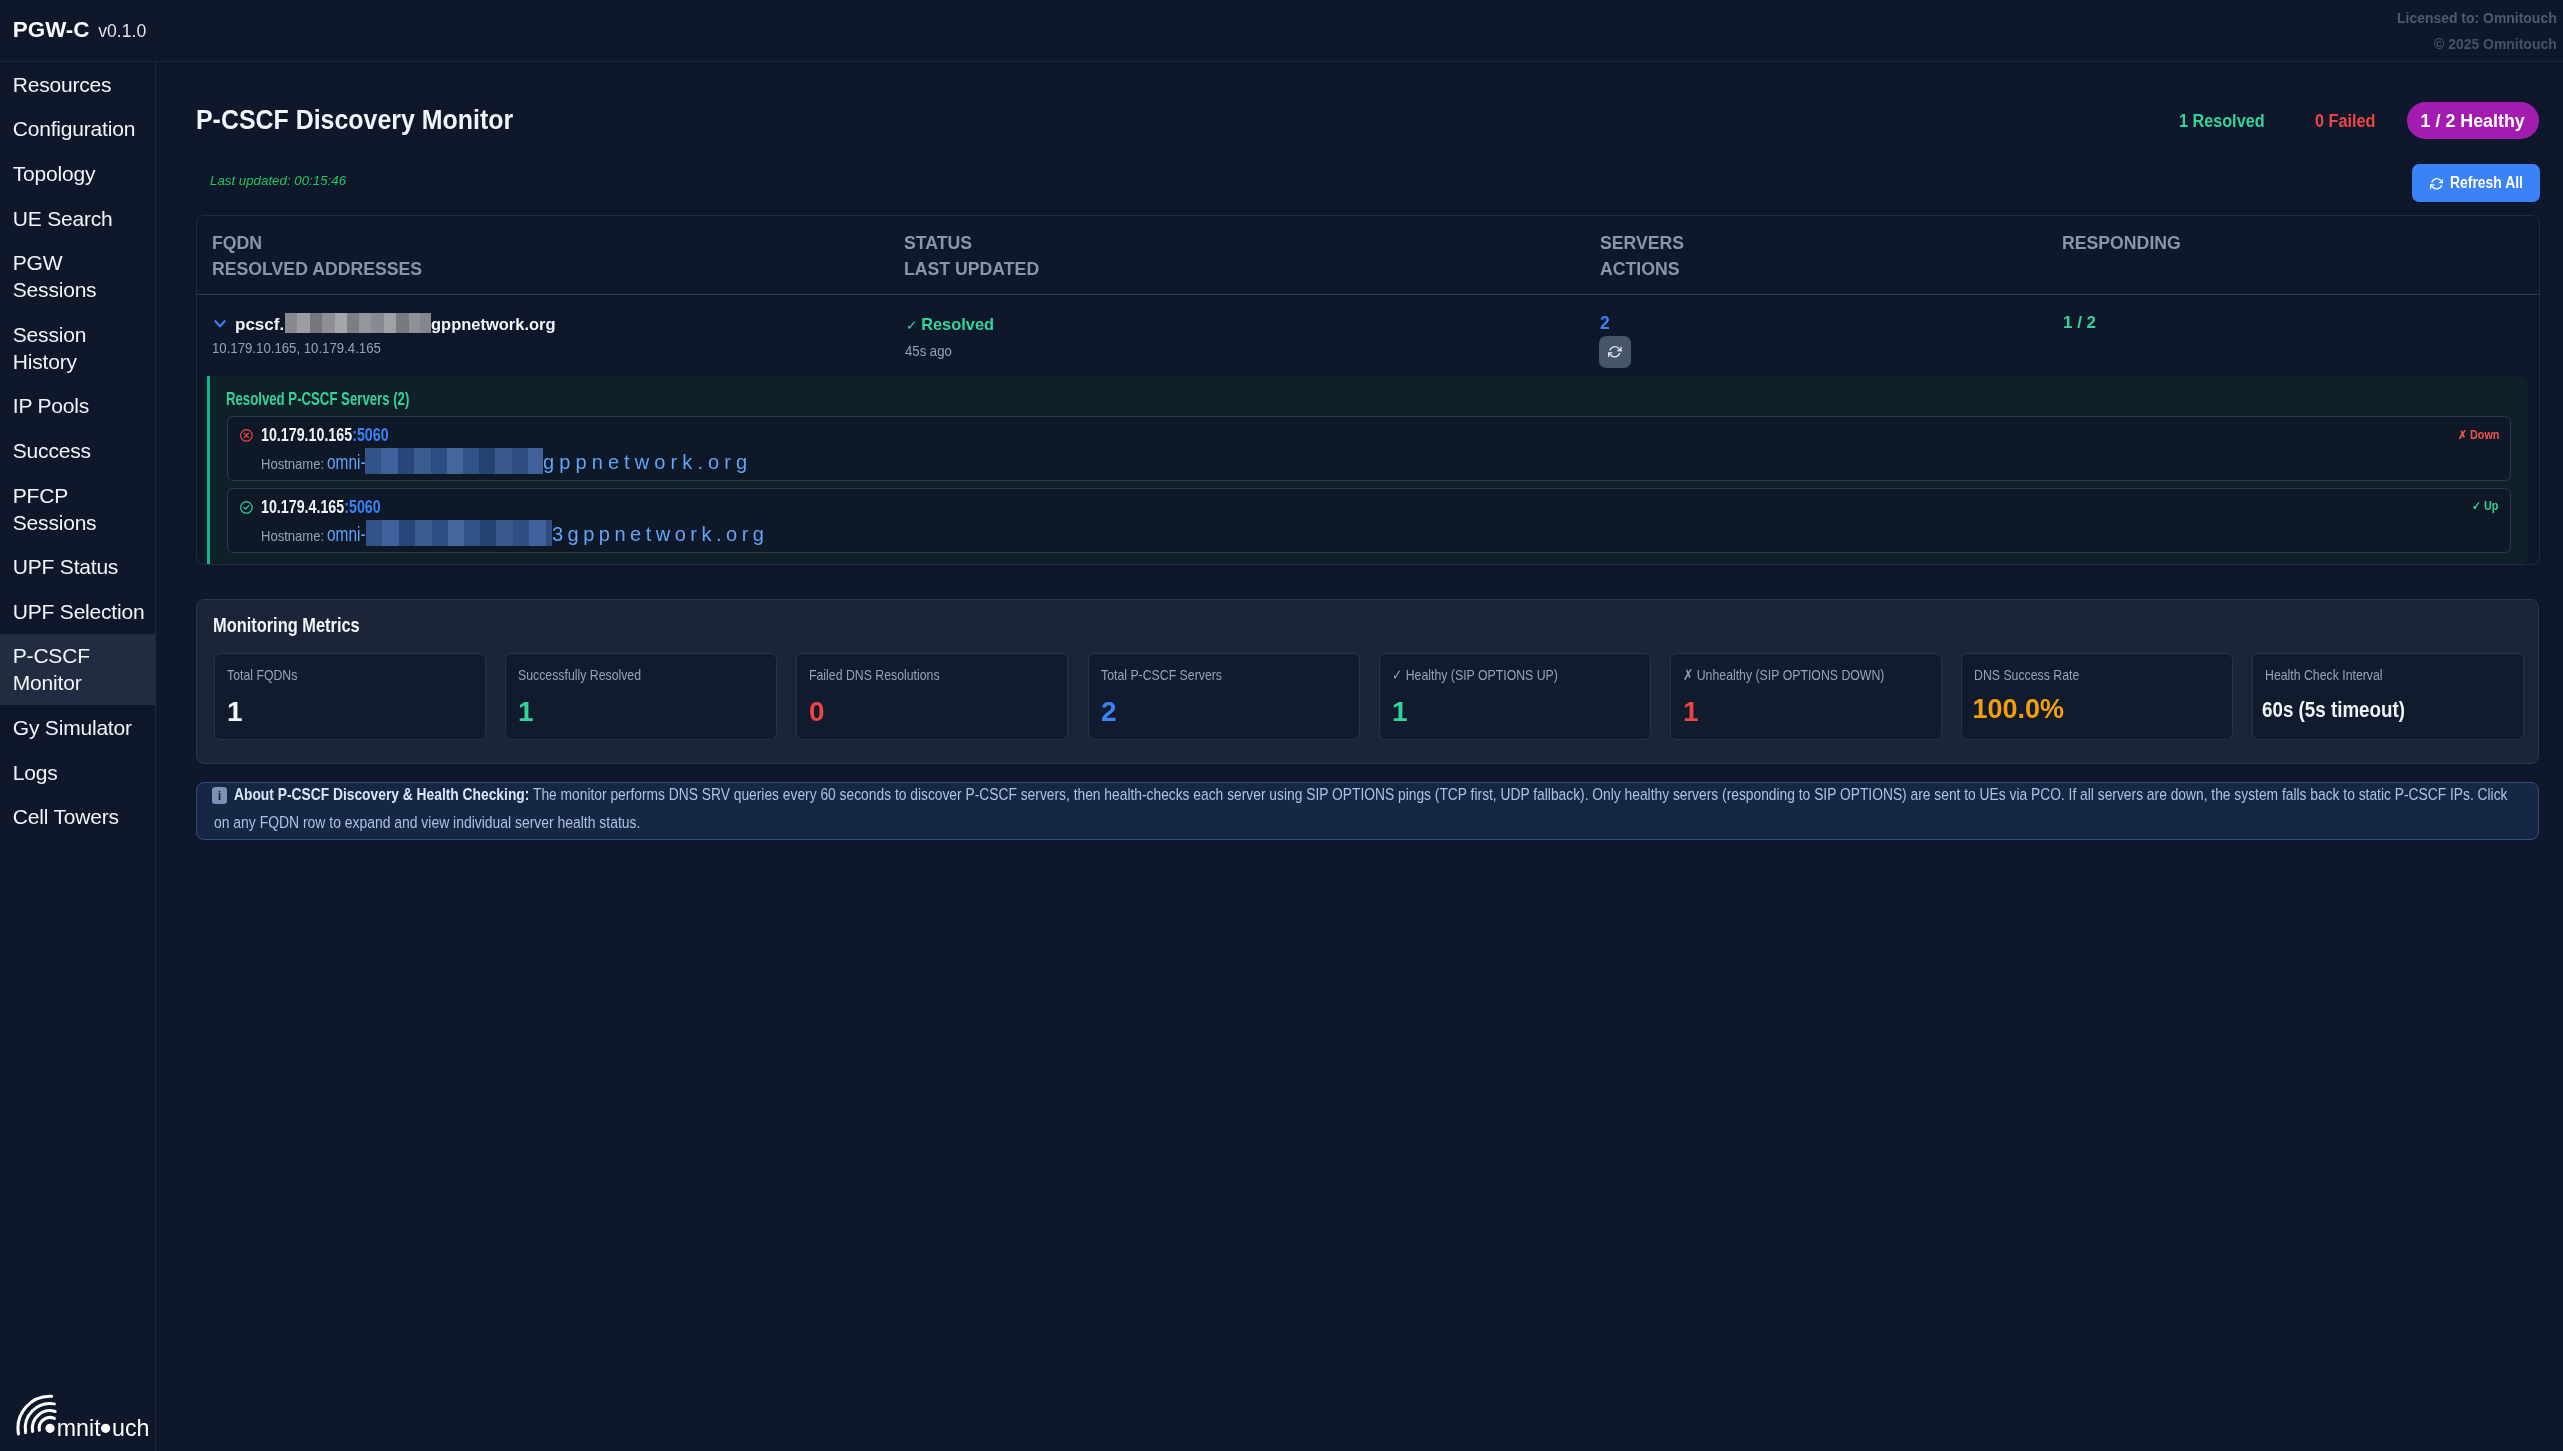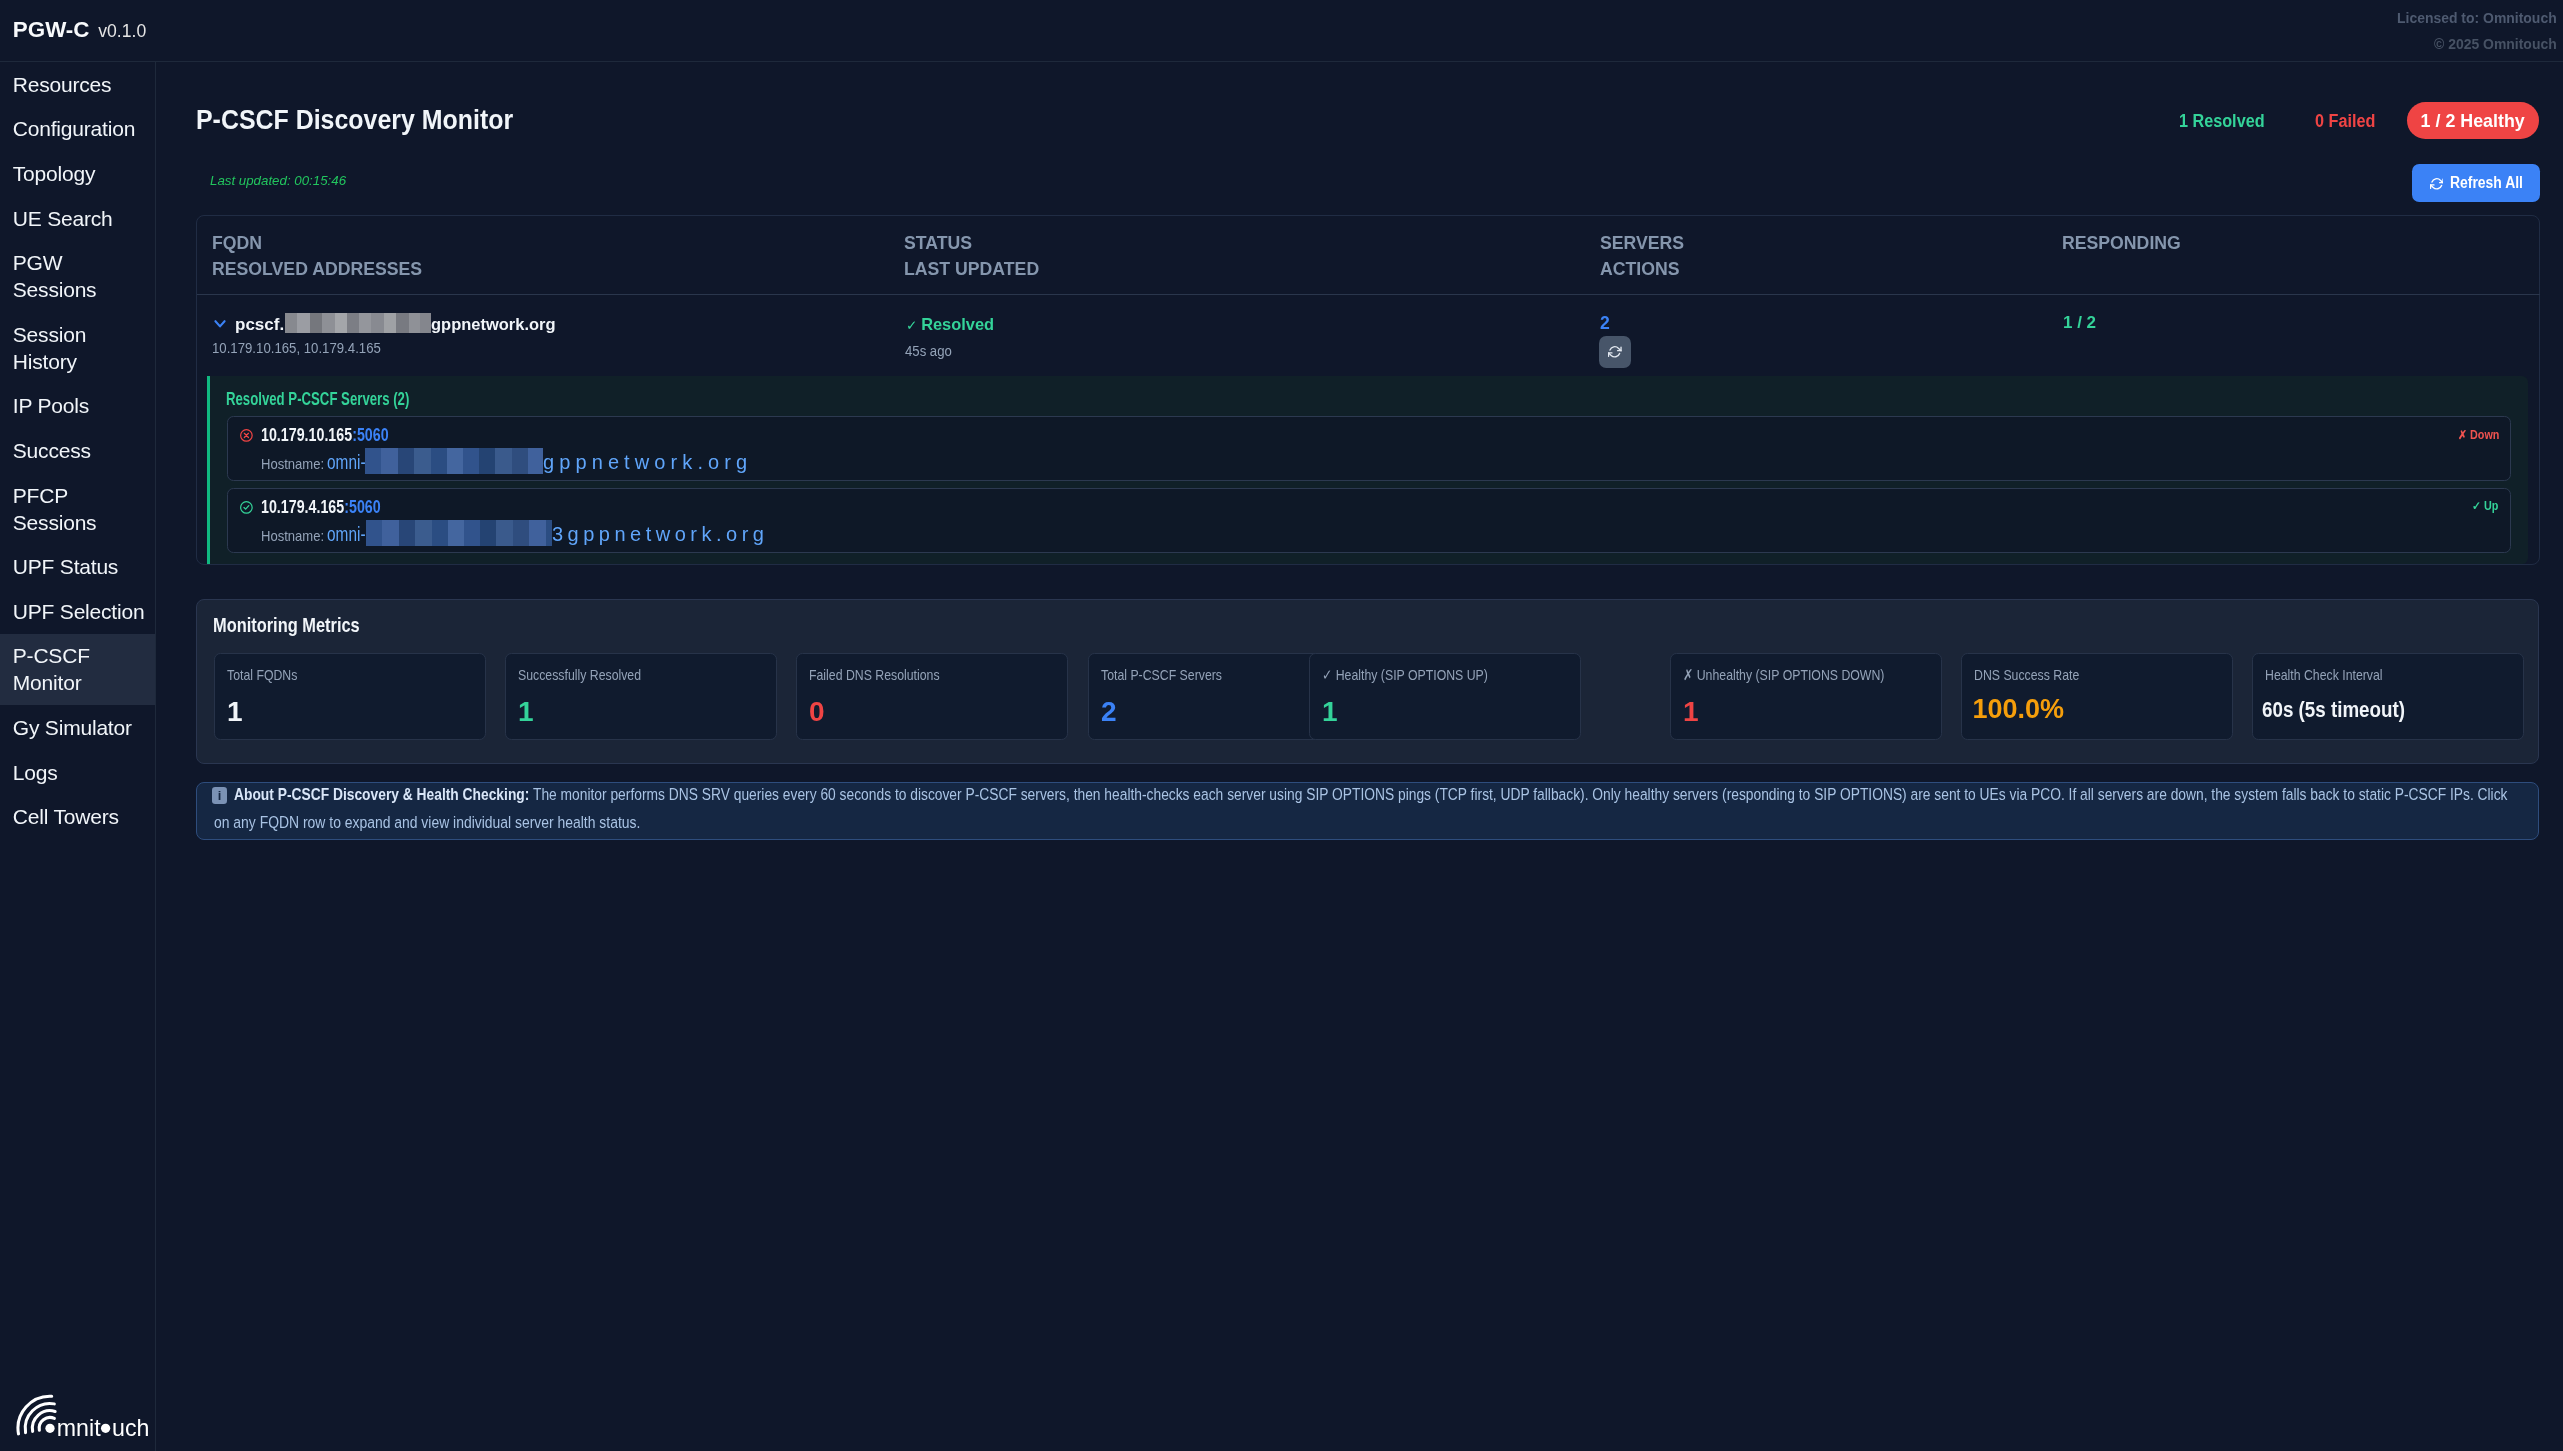--- a/index.html
+++ b/index.html
@@ -16,21 +16,21 @@
 
 #sidebar { position:absolute; left:0; top:62px; width:156px; height:1389px; border-right:1.6px solid #1e293b; }
 #nav { list-style:none; }
 #nav li { padding:8.8px 12.8px; font-size:21px; letter-spacing:-0.2px; line-height:27px; color:#f1f5f9; white-space:nowrap; }
 #nav li.active { background:#222c40; }
 
 
 h1 { position:absolute; left:196px; top:104px; font-size:27px; line-height:32px; font-weight:bold; color:#f1f5f9; transform:scaleX(0.923); transform-origin:0 0; white-space:pre; }
 .srg { position:absolute; left:2179px; top:111px; color:#34d399; font-size:18px; line-height:21.6px; font-weight:bold; transform:scaleX(0.9); transform-origin:0 0; white-space:pre; }
 .srr { position:absolute; left:2315px; top:111px; color:#ef4444; font-size:18px; line-height:21.6px; font-weight:bold; transform:scaleX(0.9); transform-origin:0 0; white-space:pre; }
-#badge { position:absolute; left:2407px; top:102px; width:132px; height:37px; background:#ef4444; border-radius:18.4px; color:#fff; font-size:18.4px; font-weight:bold; text-align:center; line-height:37px; white-space:pre; }
+#badge { position:absolute; left:2407px; top:102px; width:132px; height:37px; background:#a21caf; border-radius:18.4px; color:#fff; font-size:18.4px; font-weight:bold; text-align:center; line-height:37px; white-space:pre; }
 #badge span { display:inline-block; transform:scaleX(0.97); }
 #updated { position:absolute; left:210px; top:173px; font-size:13.3px; line-height:16px; color:#22c55e; white-space:pre;font-style:italic; }
 #refreshall { position:absolute; left:2412px; top:164px; width:128px; height:38px; background:#3b82f6; border-radius:7.2px; }
 #refreshall svg { position:absolute; left:17.6px; top:12.8px; }
 #refreshall .t { position:absolute; left:38px; top:0; height:38px; line-height:38px; color:#fff; font-size:16px; font-weight:bold; transform:scaleX(0.87); transform-origin:0 50%; white-space:pre; }
 
 
 #tcard { position:absolute; left:196px; top:215px; width:2344px; height:350px; border:0.8px solid #202c44; border-radius:8px; }
 .hcol { position:absolute; top:230px; font-size:19px; font-weight:bold; color:#8596ad; line-height:26px; white-space:pre; transform:scaleX(0.93); transform-origin:0 0; }
 .hc1 { left:212px; } .hc2 { left:904px; } .hc3 { left:1600px; } .hc4 { left:2062px; }
@@ -65,21 +65,21 @@
 .hg { position:absolute; font-size:20px; line-height:23px; color:#60a5fa; white-space:pre; }
 .sdown { position:absolute; left:2458px; top:428px; font-size:12px; line-height:14.4px; font-weight:bold; color:#ef5350; transform:scaleX(0.9); transform-origin:0 0; white-space:pre; }
 .sup { position:absolute; left:2472px; top:499px; font-size:12px; line-height:14.4px; font-weight:bold; color:#34d399; transform:scaleX(0.9); transform-origin:0 0; white-space:pre; }
 
 
 #metrics { position:absolute; left:196px; top:599px; width:2343px; height:165px; background:#1b2537; border:0.8px solid #2a3650; border-radius:8px; }
 .mh2 { position:absolute; left:213px; top:612px; font-size:20.5px; line-height:25px; font-weight:bold; color:#f1f5f9; transform:scaleX(0.8); transform-origin:0 0; white-space:pre; }
 .mcard { position:absolute; top:653px; width:272px; height:87px; background:#101b2e; border:0.8px solid #273349; border-radius:6.4px; }
 .mlabel { position:absolute; left:12px; top:11.6px; font-size:15px; line-height:18.4px; color:#94a3b8; white-space:pre; transform:scaleX(0.82); transform-origin:0 0; }
 .mvalue { position:absolute; left:12px; top:41px; font-size:28px; line-height:33px; font-weight:bold; color:#f1f5f9; white-space:pre; }
-.m1{left:214px;} .m2{left:505px;} .m3{left:796px;} .m4{left:1088px;} .m5{left:1309px;} .m6{left:1670px;padding-left:45px;} .m7{left:1961px;} .m8{left:2252px;}
+.m1{left:214px;} .m2{left:505px;} .m3{left:796px;} .m4{left:1088px;} .m5{left:1379px;} .m6{left:1670px;padding-left:45px;} .m7{left:1961px;} .m8{left:2252px;}
 .vgreen{color:#34d399;} .vred{color:#ef4444;} .vblue{color:#3b82f6;} .vamber{color:#f59e0b;}
 
 
 #infobox { position:absolute; left:196px; top:782px; width:2343px; height:58px; background:#152743; border:0.8px solid #2e4d7d; border-radius:8px; }
 .iicon { position:absolute; left:212px; top:787px; width:15px; height:17px; background:#7b92b5; border-radius:3.2px; color:#152743; font-weight:bold; font-size:12.8px; text-align:center; line-height:17px; }
 .il1 { position:absolute; left:234px; top:784px; font-size:16.3px; line-height:21.6px; color:#a9c3e4; transform:scaleX(0.848); transform-origin:0 0; white-space:pre; }
 .il2 { position:absolute; left:214px; top:812px; font-size:16.3px; line-height:21.6px; color:#a9c3e4; transform:scaleX(0.855); transform-origin:0 0; white-space:pre; }
 .il1 b { color:#d9e6f8; }
 </style>
 </head>

